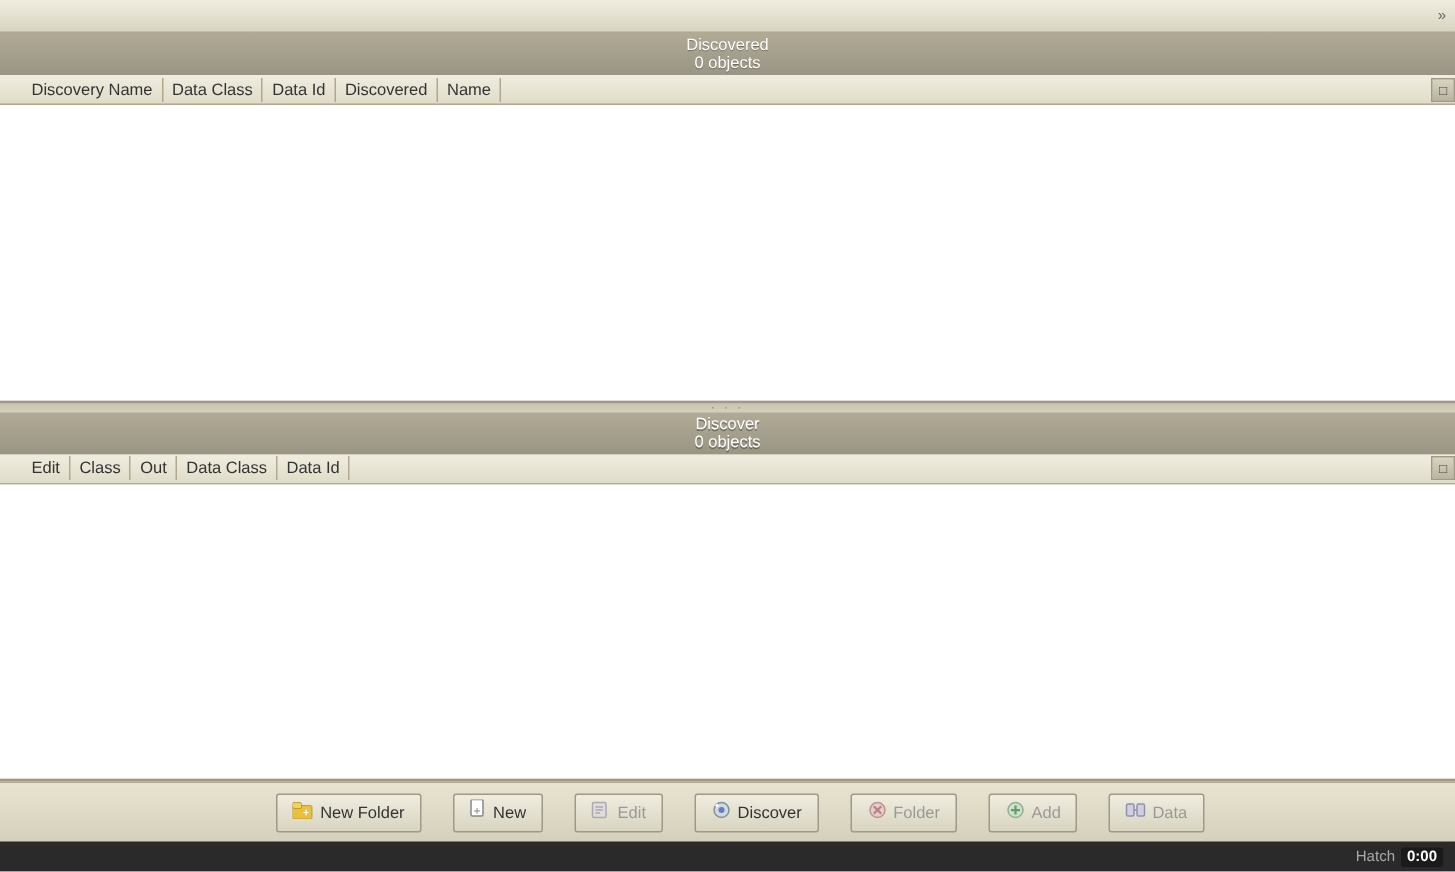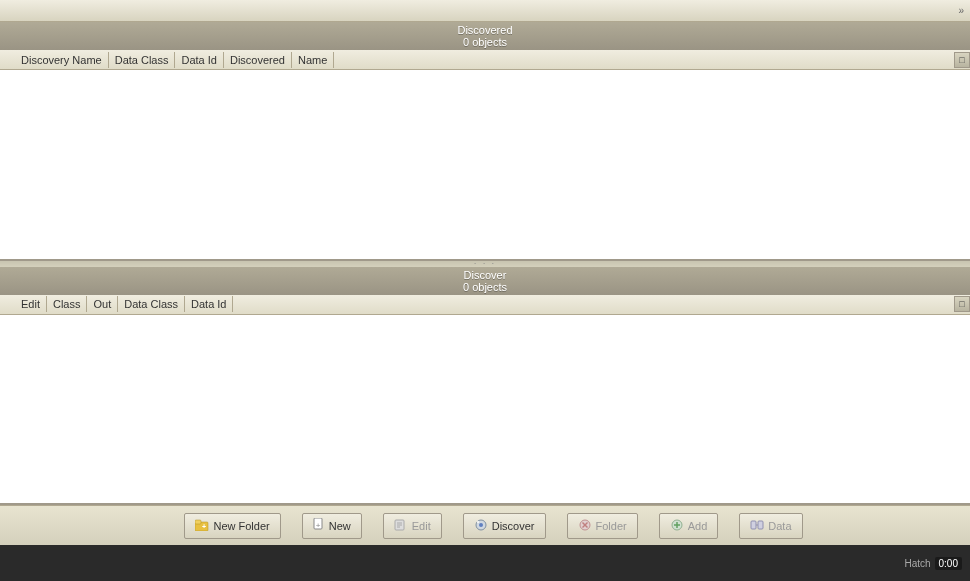--- a/index.html
+++ b/index.html
@@ -160,35 +160,36 @@
       white-space: nowrap;
       margin-left: 17px;
     }
 
     .btn:disabled, .btn.disabled {
       color: #999;
       cursor: default;
     }
 
     .status-bar {
-      height: 36px;
+      height: 20px;
       background: #2a2a2a;
       display: flex;
       align-items: center;
       justify-content: flex-end;
       padding-right: 8px;
       gap: 4px;
     }
 
     .status-time {
       color: #fff;
       font-size: 10px;
       background: #1a1a1a;
       padding: 1px 4px;
       border-radius: 2px;
+      font-weight: bold;
     }
   </style>
 </head>
 <body>
 
 <div class="top-toolbar">
   <span class="toolbar-arrow">»</span>
 </div>
 
 <div class="main-content">

